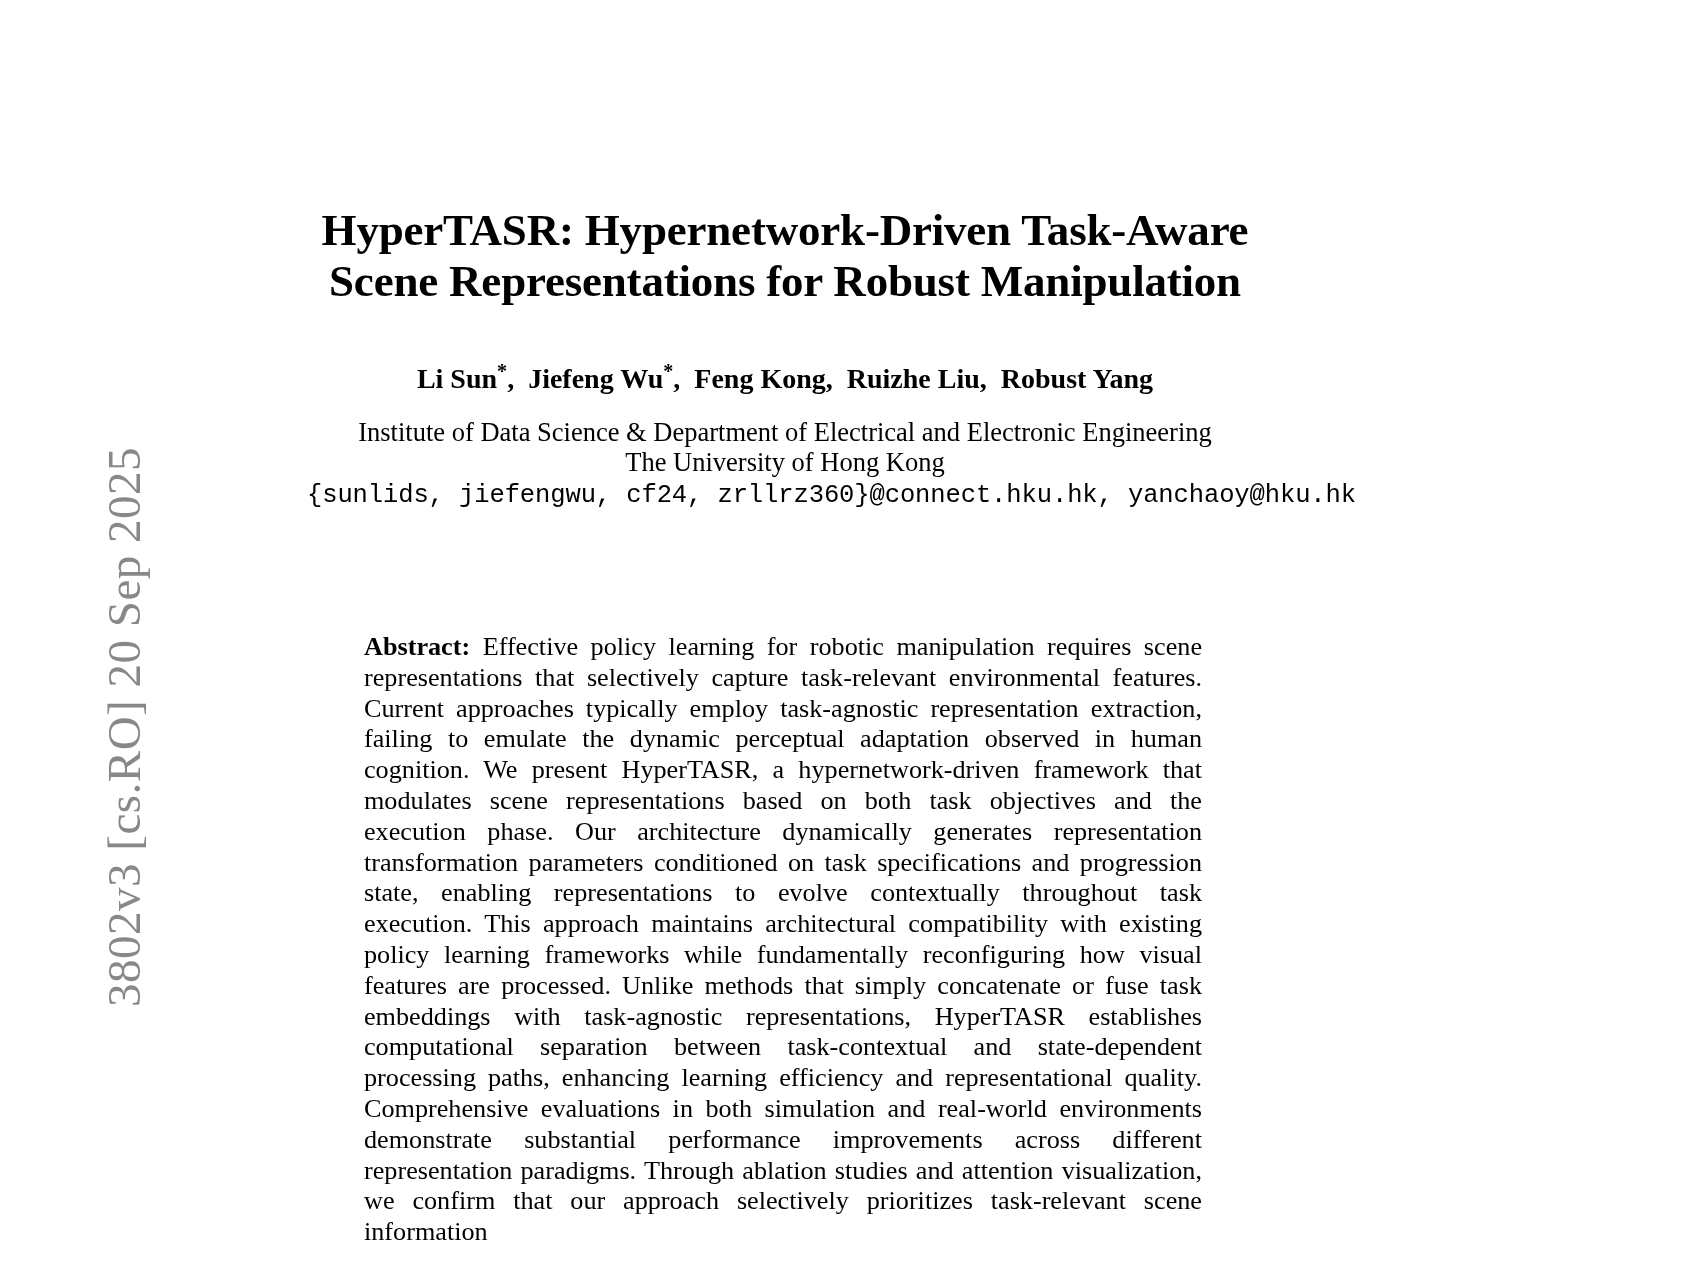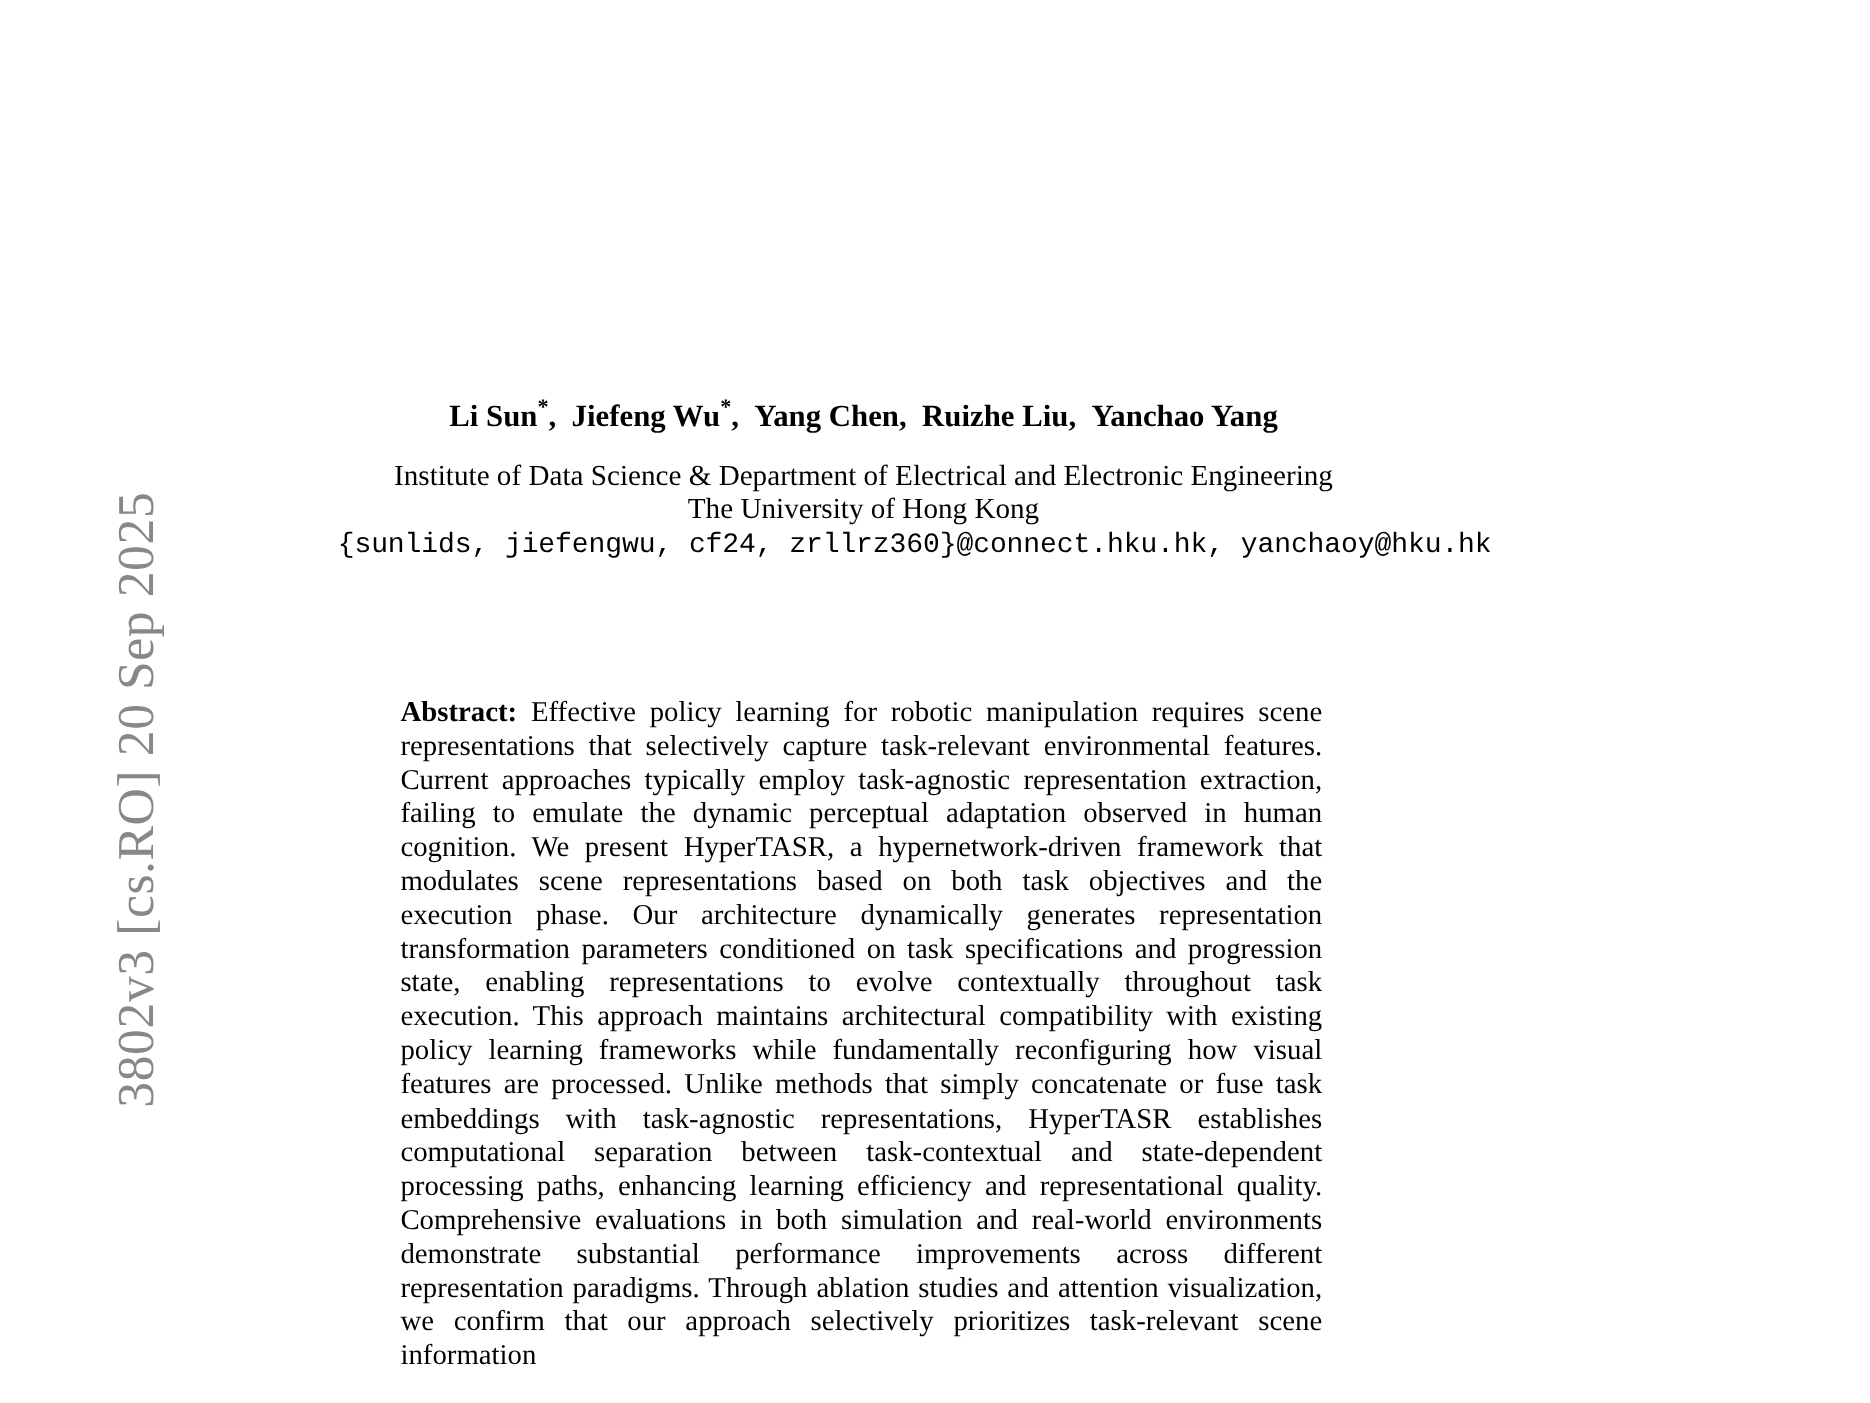--- a/index.html
+++ b/index.html
@@ -104,22 +104,26 @@
   }
   .abstract b { font-weight: bold; }
 </style>
 </head>
 <body>
 
 <div class="page">
 
   <div class="arxiv-stamp">3802v3  [cs.RO]  20 Sep 2025</div>
 
+  <div class="title">
+    <span class="title-line" style="font-size: 45px;">HyperTASR: Hypernetwork-Driven Task-Aware</span>
+    <span class="title-line" style="font-size: 45px;">Scene Representations for Robust Manipulation</span>
+  </div>
 
-  <div class="authors"><span>Li Sun<sup>*</sup>,</span><span class="sep"></span><span>Jiefeng Wu<sup>*</sup>,</span><span class="sep"></span><span>Yang Chen,</span><span class="sep"></span><span>Ruizhe Liu,</span><span class="sep"></span><span>Yanchao Yang</span></div>
+  <div class="authors"><span>Li Sun<sup>*</sup>,</span><span class="sep"></span><span>Jiefeng Wu<sup>*</sup>,</span><span class="sep"></span><span>Feng Kong,</span><span class="sep"></span><span>Ruizhe Liu,</span><span class="sep"></span><span>Robust Yang</span></div>
 
   <div class="affiliation">
     <span class="affil-line">Institute of Data Science &amp; Department of Electrical and Electronic Engineering</span>
     <span class="affil-line">The University of Hong Kong</span>
   </div>
 
   <div class="emails">{sunlids, jiefengwu, cf24, zrllrz360}@connect.hku.hk, yanchaoy@hku.hk</div>
 
   <div class="abstract">
     <b>Abstract:</b>

